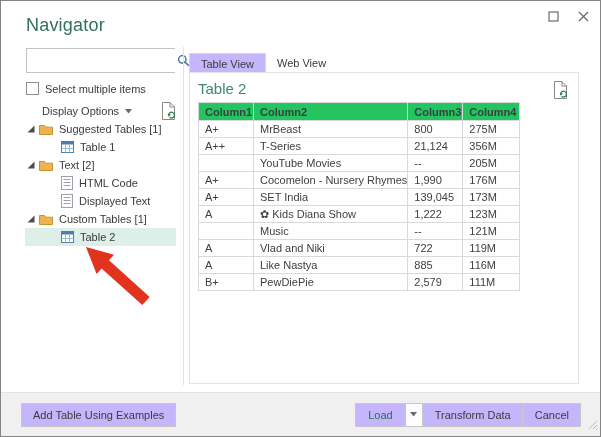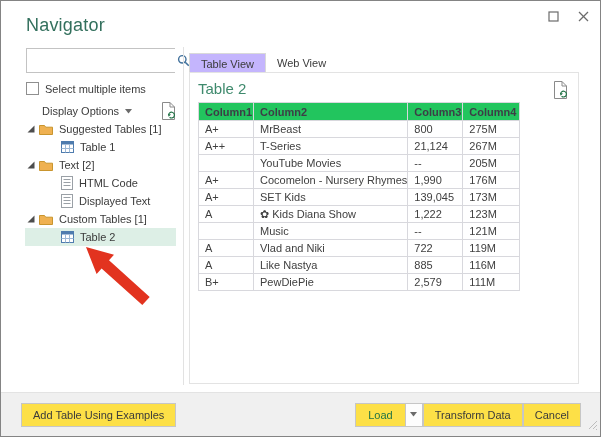--- a/index.html
+++ b/index.html
@@ -57,21 +57,21 @@
   }
   .grid th { background:#22c55e; font-weight:bold; color:#3d3d46; height:18px; }
   .c1 { width:55px; } .c2 { width:126px; } .c3 { width:55px; } .c4 { width:57px; }
   
   .footer {
     position:absolute; left:0; bottom:0; width:100%; height:44px;
     background:#f0f0f0; border-top:1px solid #e3e3e3;
     display:flex; align-items:center;
   }
   .btn {
-    background:#fde047; border:1px solid #c6c6c6; color:#3b3b3b;
+    background:#c4b5fd; border:1px solid #c6c6c6; color:#3b3b3b;
     font-size:11px; font-family:"Liberation Sans", sans-serif;
     padding:5px 11px; cursor:pointer; height:24px; display:flex; align-items:center;
   }
   .btn-examples { margin-left:20px; }
   .footer .right { margin-left:auto; margin-right:19px; display:flex; align-items:center; }
   .split { display:flex; }
   .split .main { border-right:none; color:#217346; padding:5px 12px; }
   .split .caret-part {
     border:1px solid #c6c6c6; background:#fdfdfd; width:18px; height:24px;
     display:flex; align-items:center; justify-content:center; cursor:pointer;
@@ -272,37 +272,37 @@
         <tr>
           <td>A+</td>
           <td>MrBeast</td>
           <td>800</td>
           <td>275M</td>
         </tr>
         <tr>
           <td>A++</td>
           <td>T-Series</td>
           <td>21,124</td>
-          <td>267M</td>
+          <td>356M</td>
         </tr>
         <tr>
           <td></td>
           <td>YouTube Movies</td>
           <td>--</td>
           <td>205M</td>
         </tr>
         <tr>
           <td>A+</td>
           <td>Cocomelon - Nursery Rhymes</td>
           <td>1,990</td>
           <td>176M</td>
         </tr>
         <tr>
           <td>A+</td>
-          <td>SET Kids</td>
+          <td>SET India</td>
           <td>139,045</td>
           <td>173M</td>
         </tr>
         <tr>
           <td>A</td>
           <td>✿ Kids Diana Show</td>
           <td>1,222</td>
           <td>123M</td>
         </tr>
         <tr>

